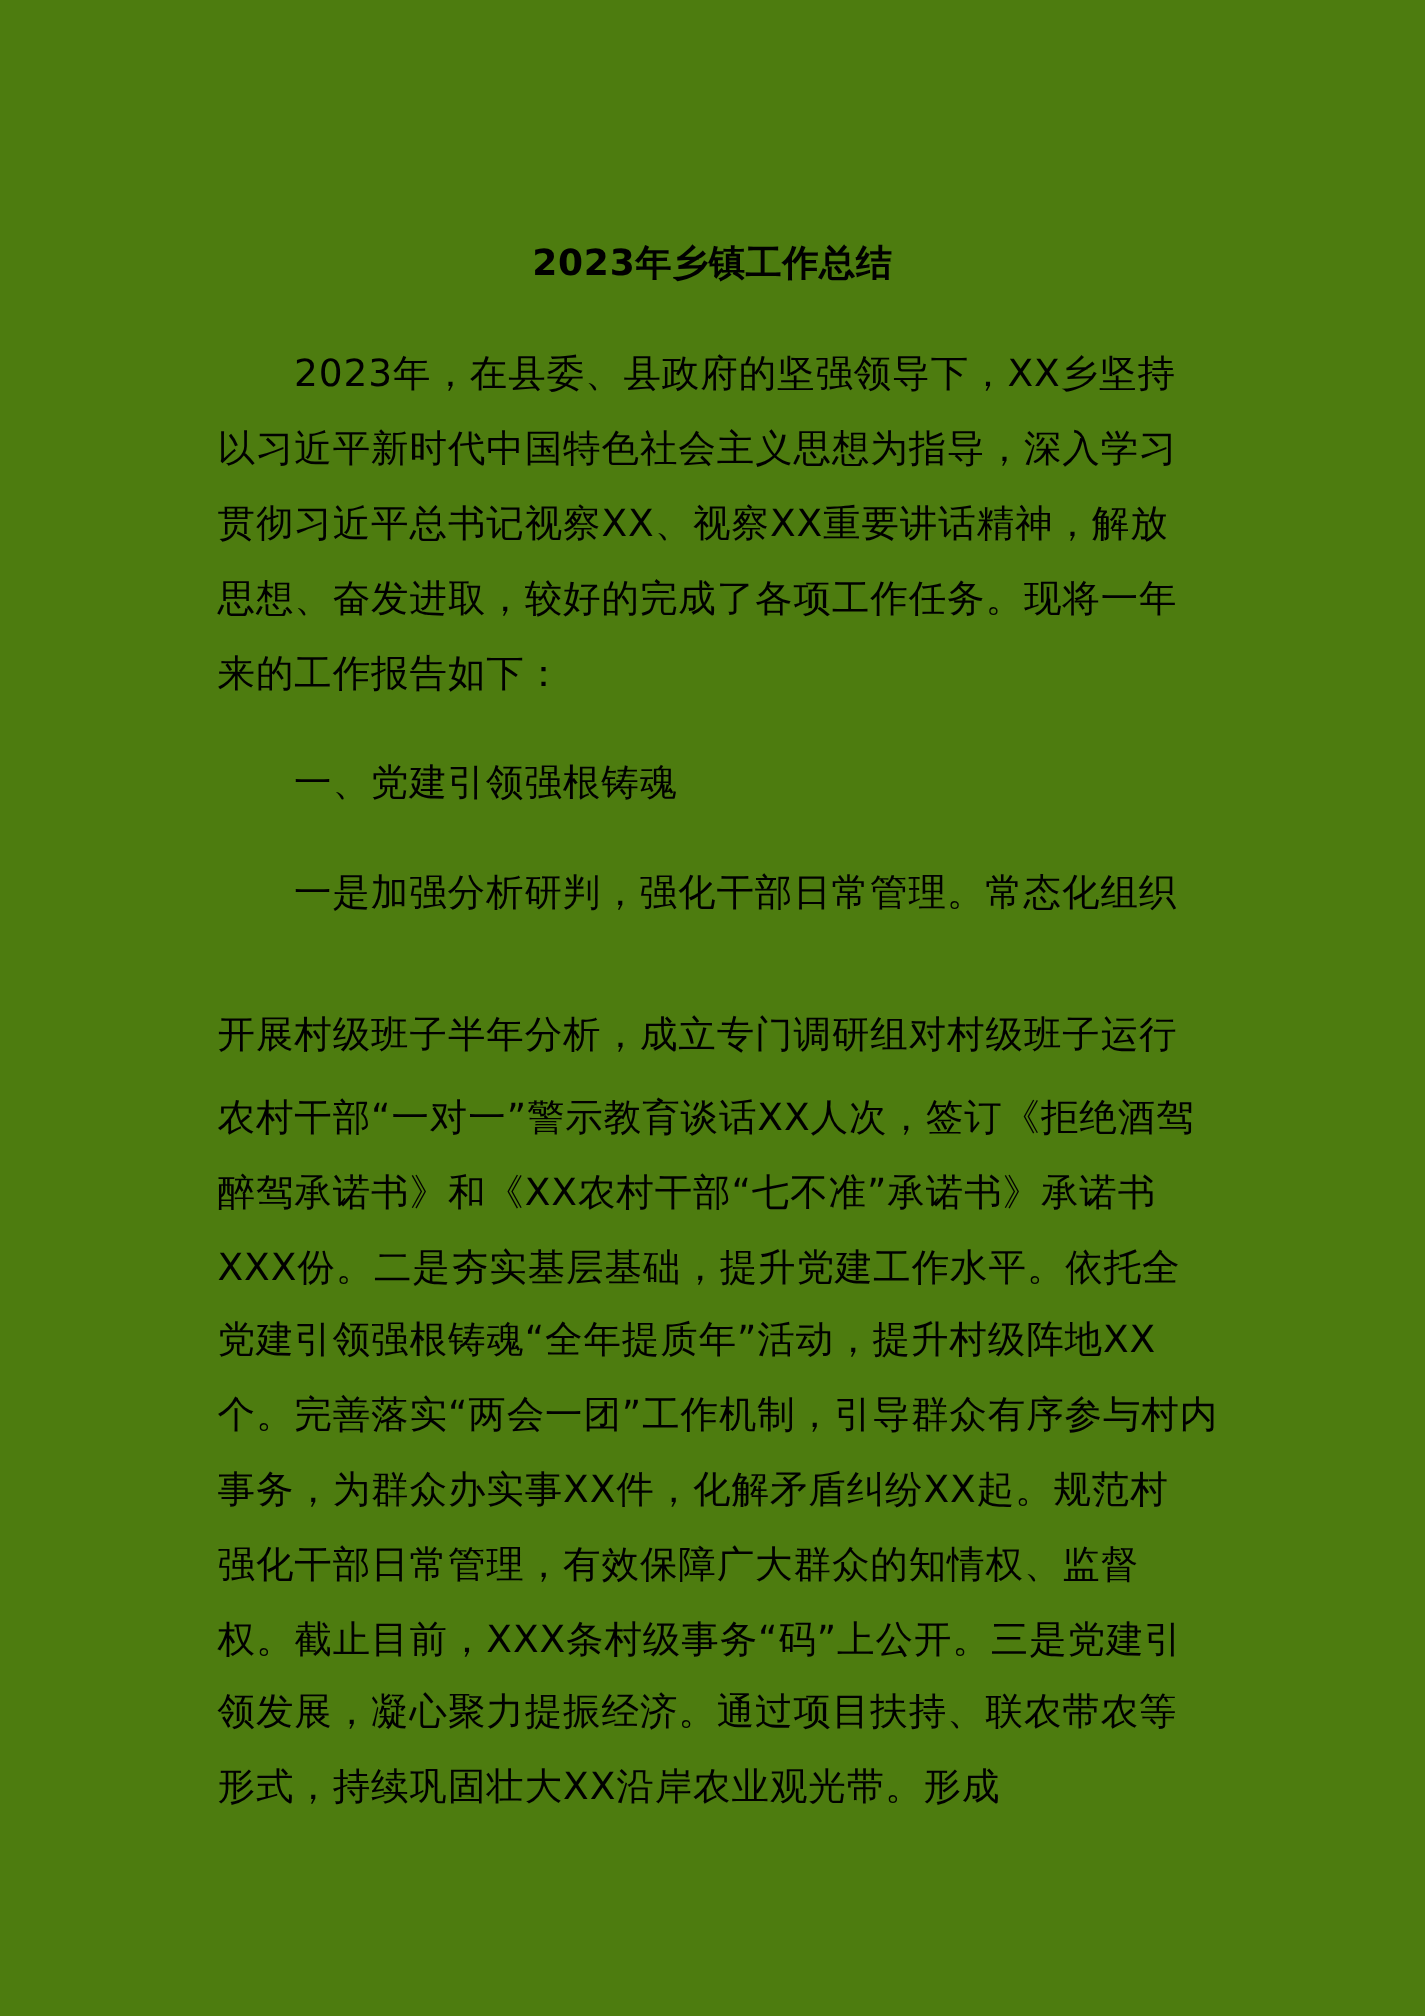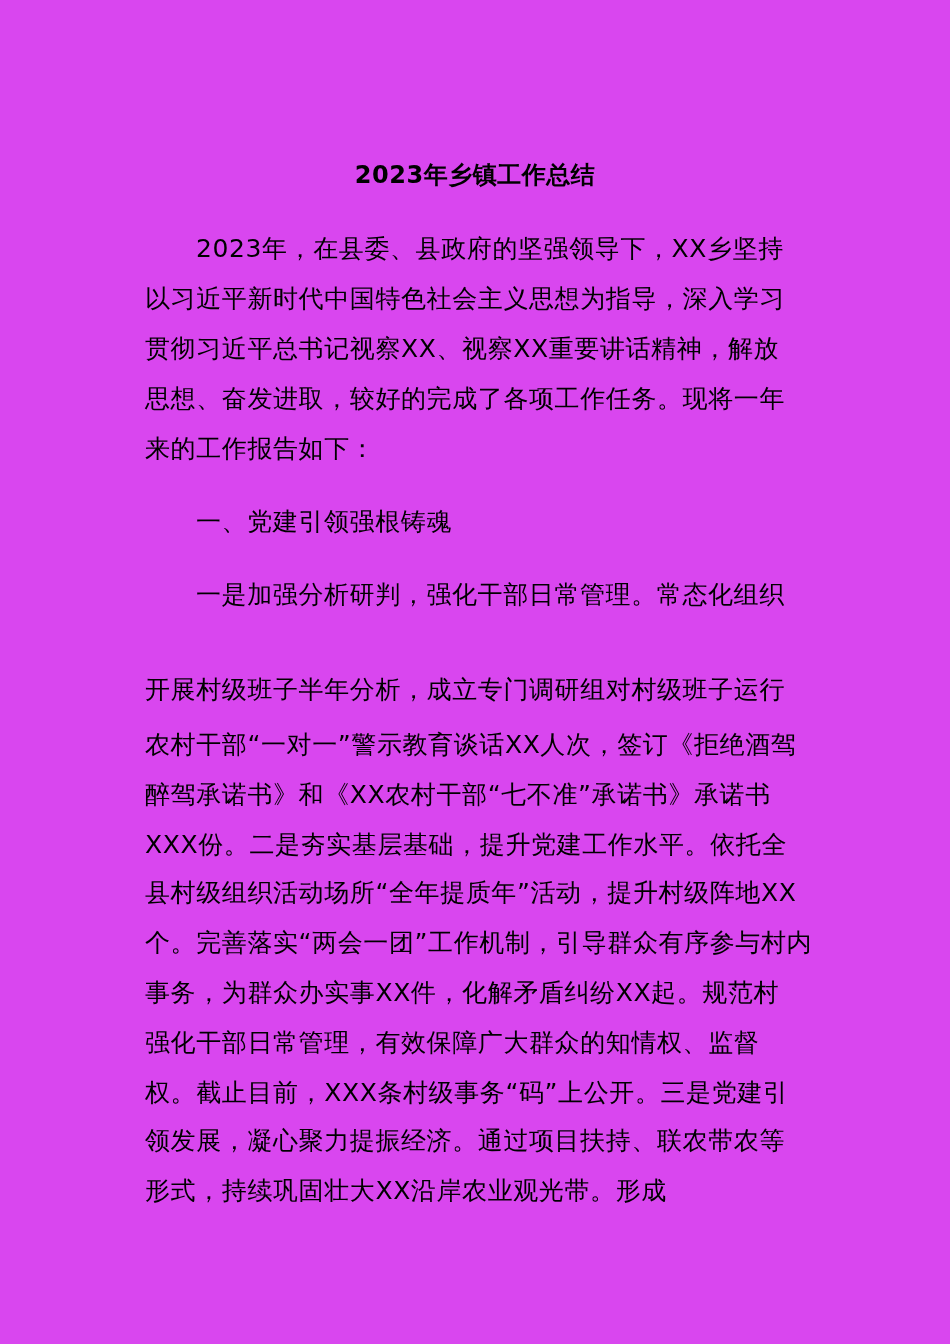--- a/index.html
+++ b/index.html
@@ -14,21 +14,21 @@
       overflow: hidden;
       font-family: "DejaVu Sans", "Liberation Sans", sans-serif;
       color: #000000;
     }
     .page {
       position: absolute;
       left: 0;
       top: 0;
       width: 950px;
       height: 1344px;
-      background: #d946ef;
+      background: #4d7c0f;
     }
     .title {
       position: absolute;
       left: 0;
       top: 157px;
       width: 950px;
       text-align: center;
       font-size: 24px;
       font-weight: bold;
       line-height: 36px;
@@ -62,21 +62,21 @@
 
   <div class="line indent" style="top:578px;">
     <span class="b">一是</span><span>加强分析研判，强化干部日常管理。常态化组织</span>
   </div>
   <div class="line" style="top:628px;margin-top:45px;">开展村级班子半年分析，成立专门调研组对村级班子运行</div>
   <div class="line" style="top:728px;">农村干部“一对一”警示教育谈话XX人次，签订《拒绝酒驾</div>
   <div class="line" style="top:778px;">醉驾承诺书》和《XX农村干部“七不准”承诺书》承诺书</div>
   <div class="line" style="top:828px;">
     <span>XXX份。</span><span class="b">二是</span><span>夯实基层基础，提升党建工作水平。依托全</span>
   </div>
-  <div class="line" style="top:876px;">县村级组织活动场所“全年提质年”活动，提升村级阵地XX</div>
+  <div class="line" style="top:876px;">党建引领强根铸魂“全年提质年”活动，提升村级阵地XX</div>
   <div class="line" style="top:926px;">个。完善落实“两会一团”工作机制，引导群众有序参与村内</div>
   <div class="line" style="top:976px;">事务，为群众办实事XX件，化解矛盾纠纷XX起。规范村</div>
   <div class="line" style="top:1026px;">强化干部日常管理，有效保障广大群众的知情权、监督</div>
   <div class="line" style="top:1076px;">
     <span>权。截止目前，XXX条村级事务“码”上公开。</span><span class="b">三是</span><span>党建引</span>
   </div>
   <div class="line" style="top:1124px;">领发展，凝心聚力提振经济。通过项目扶持、联农带农等</div>
   <div class="line" style="top:1174px;">形式，持续巩固壮大XX沿岸农业观光带。形成</div>
 
 </div>

